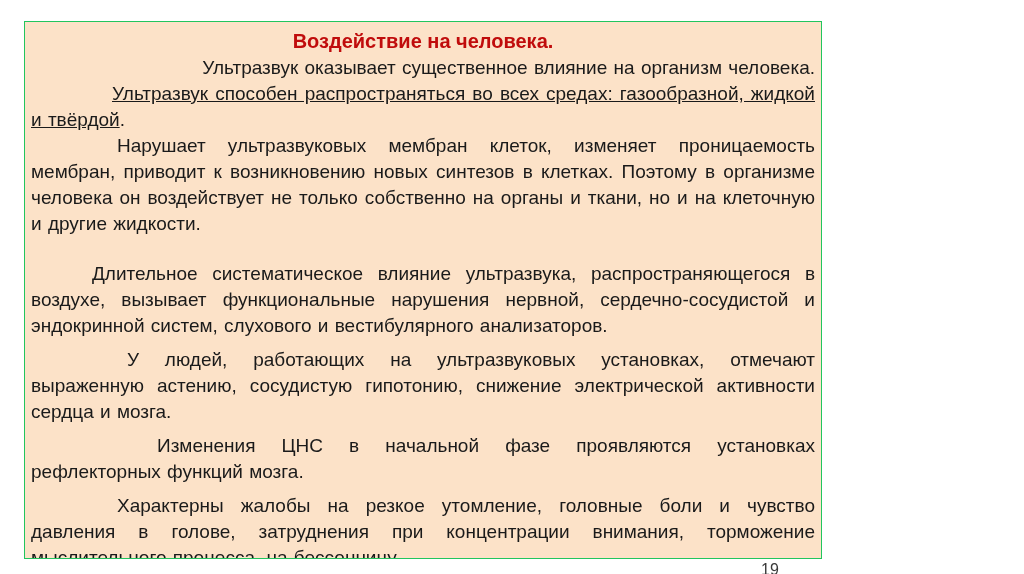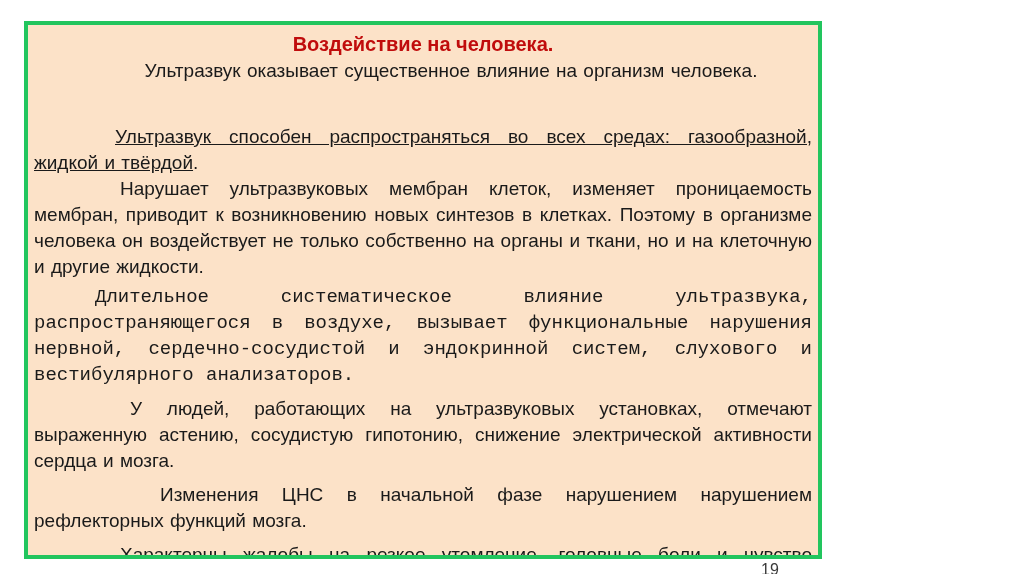--- a/index.html
+++ b/index.html
@@ -21,44 +21,44 @@
     height: 574px;
   }
   .slide-box {
     position: absolute;
     left: 24px;
     top: 21px;
     width: 798px;
     height: 538px;
     box-sizing: border-box;
     background: #fce2c8;
-    border: 4px solid #22c55e;
+    border: 1px solid #22c55e;
     padding: 6px 6px 0 6px;
     overflow: hidden;
   }
   .title {
     margin: 0;
     text-align: center;
     font-size: 20px;
     line-height: 27px;
     font-weight: bold;
     color: #c00c0c;
   }
   .para {
     margin: 0;
     font-size: 19px;
     line-height: 26px;
     color: #1a1a1a;
     text-align: justify;
     word-spacing: 1px;
   }
-  .p1 { text-indent: 56px; text-align: center; }
-  .p2 { text-indent: 81px; margin-top: 40px; }
+  .p1 { text-indent: 56px; text-align: right; }
+  .p2 { text-indent: 81px; }
   .p3 { text-indent: 86px; }
-  .p4 { text-indent: 61px; margin-top: 4px; font-family: Liberation Mono, monospace; }
+  .p4 { text-indent: 61px; margin-top: 24px; }
   .p5 { text-indent: 96px; margin-top: 8px; }
   .p6 { text-indent: 126px; margin-top: 8px; }
   .p7 { text-indent: 86px; margin-top: 8px; }
   .u  { text-decoration: underline; }
   .page-number {
     position: absolute;
     left: 748px;
     top: 561px;
     width: 44px;
     text-align: center;
@@ -78,21 +78,21 @@
     <p class="para p1">Ультразвук оказывает существенное влияние на организм человека.</p>
 
     <p class="para p2"><span class="u">Ультразвук способен распространяться во всех средах: газообразной, жидкой и твёрдой</span><span>.</span></p>
 
     <p class="para p3">Нарушает ультразвуковых мембран клеток, изменяет проницаемость мембран, приводит к возникновению новых синтезов в клетках. Поэтому в организме человека он воздействует не только собственно на органы и ткани, но и на клеточную и другие жидкости.</p>
 
     <p class="para p4">Длительное систематическое влияние ультразвука, распространяющегося в воздухе, вызывает функциональные нарушения нервной, сердечно-сосудистой и эндокринной систем, слухового и вестибулярного анализаторов.</p>
 
     <p class="para p5">У людей, работающих на ультразвуковых установках, отмечают выраженную астению, сосудистую гипотонию, снижение электрической активности сердца и мозга.</p>
 
-    <p class="para p6">Изменения ЦНС в начальной фазе нарушением нарушением рефлекторных функций мозга.</p>
+    <p class="para p6">Изменения ЦНС в начальной фазе проявляются установках рефлекторных функций мозга.</p>
 
     <p class="para p7">Характерны жалобы на резкое утомление, головные боли и чувство давления в голове, затруднения при концентрации внимания, торможение мыслительного процесса, на бессонницу.</p>
 
   </div>
 
   <div class="page-number">19</div>
 
 </div>
 
 </body></html>

